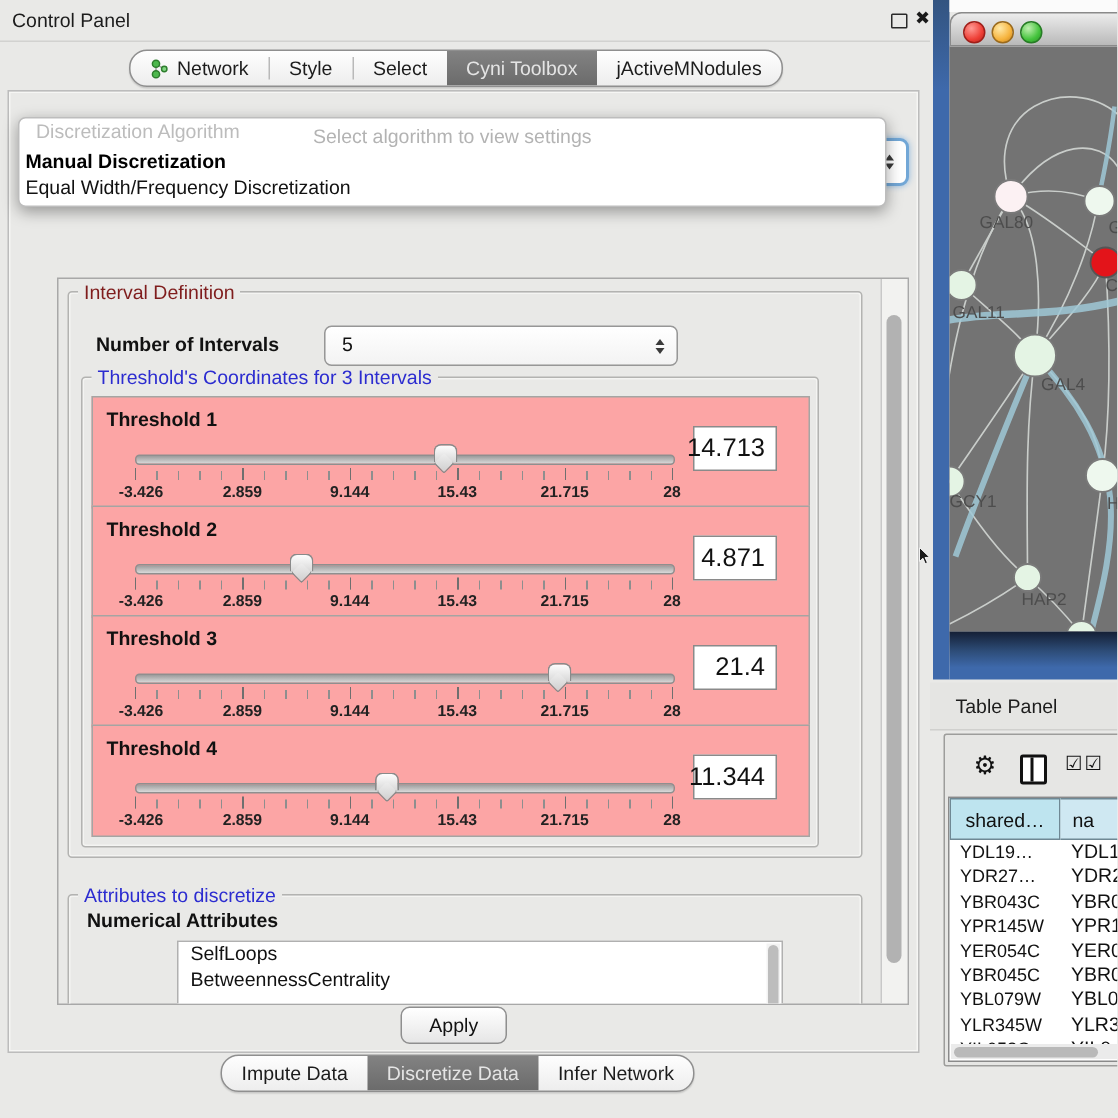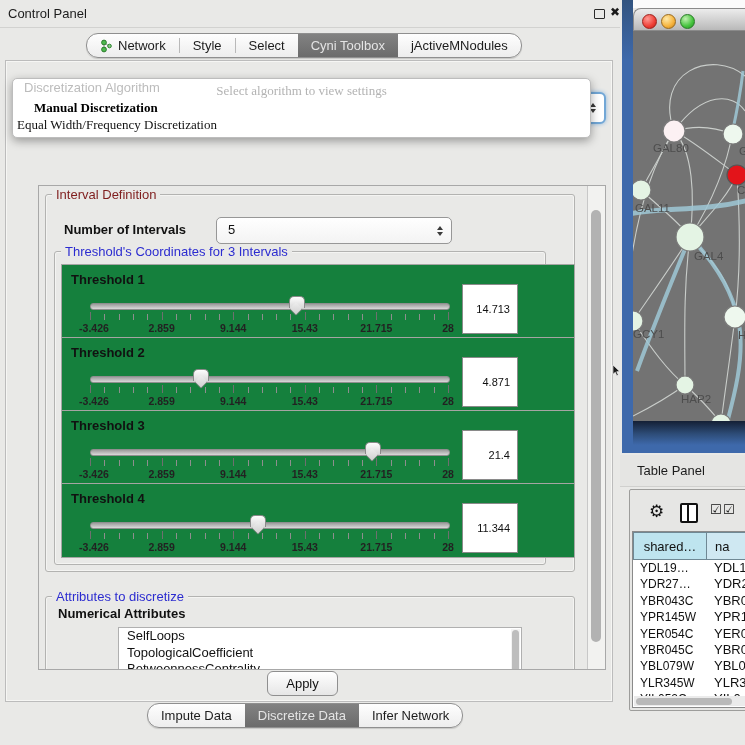--- a/index.html
+++ b/index.html
@@ -20,23 +20,23 @@
   .tab.sel{background:linear-gradient(#828282,#6b6b6b);color:#e4e4e4;}
   .tabsep{width:1px;background:#b9b9b9;margin:4px 0;}
   .toptabs{left:86px;top:33px;}
   .bottabs{left:147px;top:703px;}
 
   
   .content{left:5px;top:60px;width:606px;height:640px;background:#e9e9e7;border:1px solid #bcbcbc;box-shadow:inset 0 0 0 1px #f6f6f4;}
 
   .ghost-legend{left:24px;top:80px;font-size:13px;color:#bcbcbc;z-index:60;}
   .combo-frag{left:560px;top:92px;width:42px;height:28px;background:#fff;border:2px solid #72a7d6;border-radius:6px;box-shadow:0 0 4px #8cb6dd;z-index:40;}
-  .popup{left:12px;top:78px;width:577px;height:58px;background:#fff;border:1px solid #bdbdbd;border-radius:5px;box-shadow:0 3px 10px rgba(0,0,0,.35);z-index:50;font-family:Liberation Serif, serif;}
+  .popup{left:12px;top:78px;width:577px;height:58px;background:#fff;border:1px solid #bdbdbd;border-radius:5px;box-shadow:0 3px 10px rgba(0,0,0,.35);z-index:50;}
   .pp-prompt{left:0;right:0;top:4px;text-align:center;font-size:13px;color:#b3b3b3;}
-  .pp-opt1{left:4px;top:21px;font-size:13px;font-weight:bold;color:#000;margin-left:17px;}
+  .pp-opt1{left:4px;top:21px;font-size:13px;font-weight:bold;color:#000;}
   .pp-opt2{left:4px;top:38px;font-size:13px;color:#111;}
 
   .group{border:1px solid #b3b3b1;border-radius:3px;box-shadow:inset 0 0 0 1px #f4f4f2;}
   .legend{position:absolute;top:-8px;left:6px;background:#e9e9e7;padding:0 4px;font-size:13px;color:#1c1c1c;white-space:nowrap;}
   .legend.green{color:#7f1d1d;}
   .legend.blue{color:#2c2cd0;}
 
   .td-group{left:14px;top:137px;width:588px;height:45px;}
   .combo{left:10px;top:12px;width:566px;height:25px;background:linear-gradient(#ffffff,#f3f3f3);border:1px solid #979797;border-radius:5px;}
   .combo-text{left:11px;top:5px;font-size:13px;color:#111;}
@@ -48,36 +48,36 @@
   .scrollpanel{left:38px;top:185px;width:566px;height:483px;background:#e9e9e7;border:1px solid #a8a8a8;overflow:hidden;}
   .vsb{position:absolute;right:0;top:0;width:17px;height:100%;background:#f2f2f0;border-left:1px solid #c8c8c8;}
   .vsb-thumb{position:absolute;left:3px;top:24px;width:10px;height:432px;border-radius:6px;background:#b2b2b2;}
 
   .green-group{left:6px;top:8px;width:528px;height:376px;}
   .noi-label{left:18px;top:27px;font-size:13px;font-weight:bold;color:#111;}
   .noi-spin{left:170px;top:22px;width:234px;height:25px;background:linear-gradient(#ffffff,#f3f3f3);border:1px solid #979797;border-radius:5px;}
   .noi-val{left:11px;top:4px;font-size:13px;color:#111;}
 
   .blue-group{left:8px;top:56px;width:490px;height:312px;}
-  .tbox{position:absolute;left:6px;width:477px;height:73px;background:#15803d;border:1px solid #a5a5a3;padding-left:35px;}
+  .tbox{position:absolute;left:6px;width:477px;height:73px;background:#fca5a5;border:1px solid #a5a5a3;}
   .tbox .t-title{position:absolute;left:9px;top:7px;font-size:13px;font-weight:bold;color:#111;}
   .slider{position:absolute;left:24px;top:30px;width:366px;height:40px;}
   .track{position:absolute;left:4px;top:8px;width:358px;height:5px;border-radius:3px;background:linear-gradient(#9c9c9c,#d9d9d9);border:1px solid #8f8f8f;}
   .thumb{position:absolute;top:1px;width:14px;height:11px;background:linear-gradient(#fdfdfd,#d8d8d8);border:1px solid #8a8a8a;border-bottom:none;border-radius:5px 5px 0 0;}
   .thumb::after{content:"";position:absolute;left:1.6px;top:6.5px;width:9px;height:9px;transform:rotate(45deg);background:linear-gradient(135deg,#efefef,#cfcfcf);border-right:1px solid #8a8a8a;border-bottom:1px solid #8a8a8a;border-radius:2px;}
   .ticks-minor{position:absolute;left:4px;top:19px;width:360px;height:6px;background:repeating-linear-gradient(to right,#8e8e8e 0 1px,transparent 1px 14.32px);}
   .ticks-major{position:absolute;left:4px;top:17px;width:360px;height:8px;background:repeating-linear-gradient(to right,#6f6f6f 0 1px,transparent 1px 71.6px);}
   .tlbls span{position:absolute;top:27px;transform:translateX(-50%);font-size:10.5px;font-weight:bold;color:#222;white-space:nowrap;}
   .tlbls span:nth-of-type(1){left:8px;}
   .tlbls span:nth-of-type(2){left:75.6px;}
   .tlbls span:nth-of-type(3){left:147.2px;}
   .tlbls span:nth-of-type(4){left:218.8px;}
   .tlbls span:nth-of-type(5){left:290.4px;}
   .tlbls span:nth-of-type(6){left:362px;}
-  .valbox{position:absolute;left:400px;top:19px;width:56px;height:50px;background:#fff;border:1px solid #8a8a8a;display:flex;align-items:center;justify-content:flex-end;padding-right:7px;font-size:11px;color:#111;box-sizing:border-box;}
+  .valbox{position:absolute;left:400px;top:19px;width:56px;height:30px;background:#fff;border:1px solid #8a8a8a;display:flex;align-items:center;justify-content:flex-end;padding-right:7px;font-size:17px;color:#111;box-sizing:border-box;}
 
   .attr-group{left:6px;top:410px;width:528px;height:85px;}
   .attr-title{left:12px;top:9px;font-size:13px;font-weight:bold;color:#111;}
   .listbox{left:72px;top:30px;width:402px;height:60px;background:#fff;border:1px solid #b0b0b0;overflow:hidden;}
   .listbox .li{padding-left:8px;font-size:13px;line-height:16.5px;color:#111;white-space:nowrap;}
   .lsb{position:absolute;right:1px;top:1px;width:9px;height:56px;background:#f3f3f3;}
   .lsb-thumb{position:absolute;left:1px;top:1px;width:7px;height:44px;border-radius:4px;background:#bdbdbd;}
 
   .apply{left:267px;top:671px;width:69px;height:23px;background:linear-gradient(#ffffff,#e6e6e6);border:1px solid #8f8f8f;border-radius:6px;font-size:13px;color:#111;display:flex;align-items:center;justify-content:center;}
 
@@ -264,21 +264,20 @@
           <div class="valbox">11.344</div>
         </div>
       </div>
     </div>
 
     <div class="abs group attr-group">
       <span class="legend blue">Attributes to discretize</span>
       <span class="abs attr-title">Numerical Attributes</span>
       <div class="abs listbox">
         <div class="li">SelfLoops</div>
-        <div class="li">TopologicalCoefficient</div>
         <div class="li">BetweennessCentrality</div>
         <div class="lsb">
             <div class="lsb-thumb"></div>
           </div>
       </div>
     </div>
 
     <div class="vsb">
         <div class="vsb-thumb"></div>
       </div>

